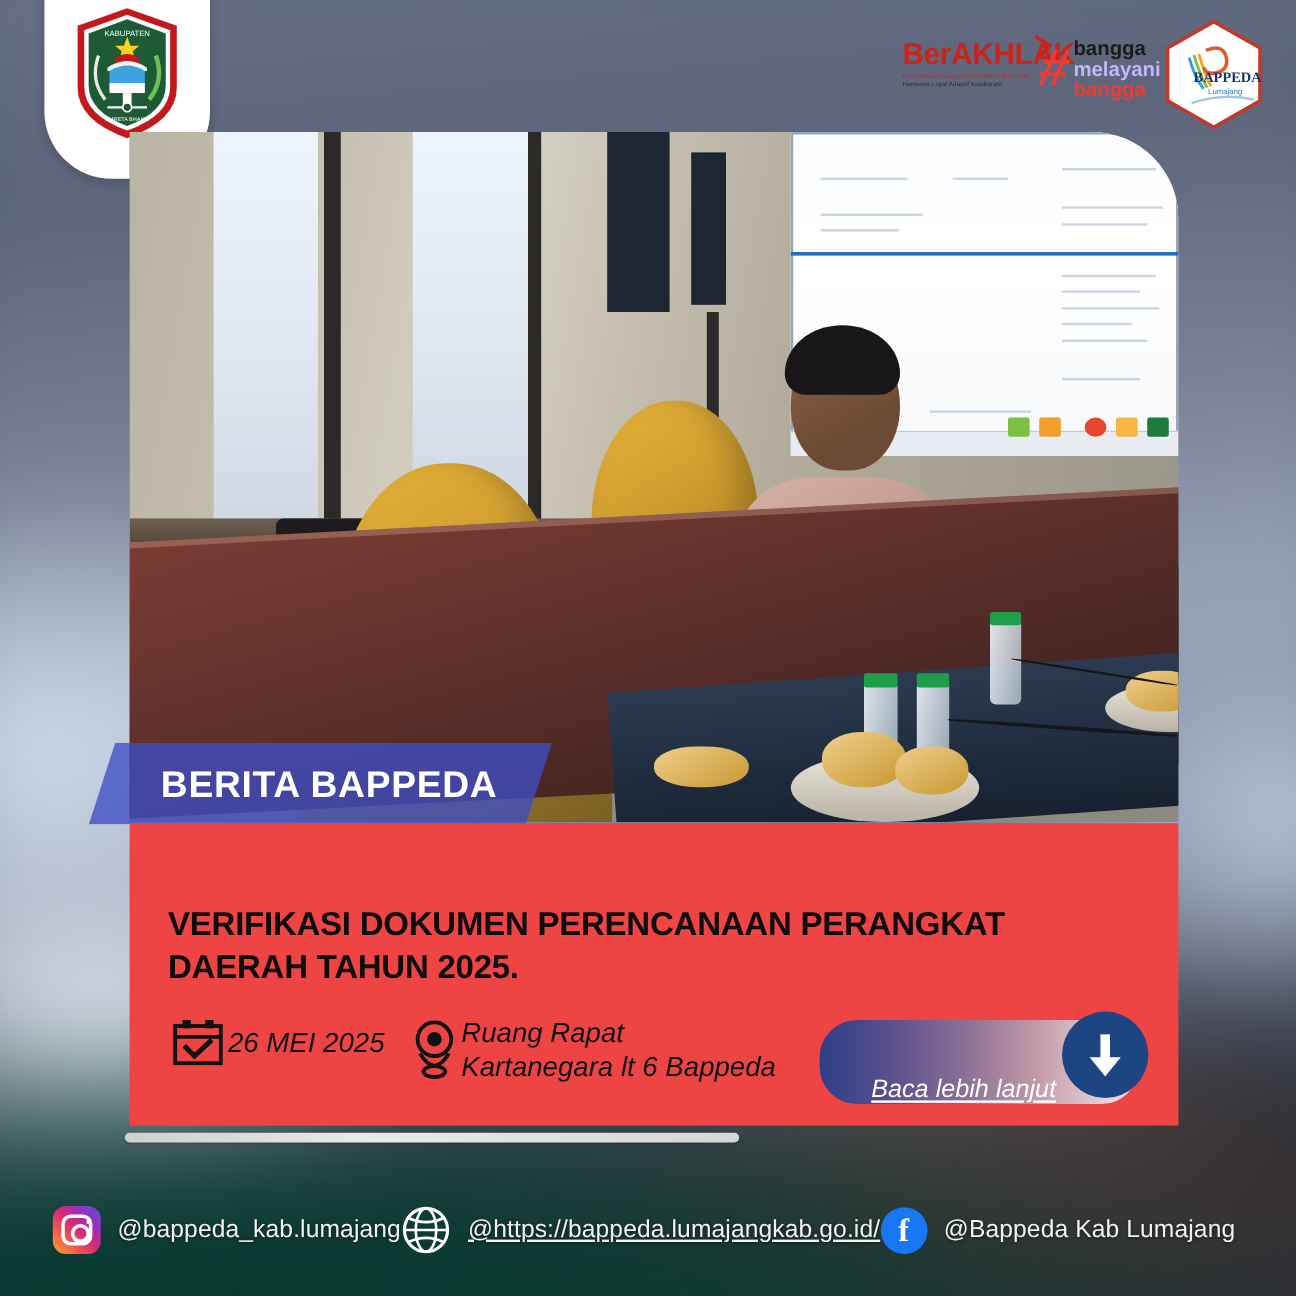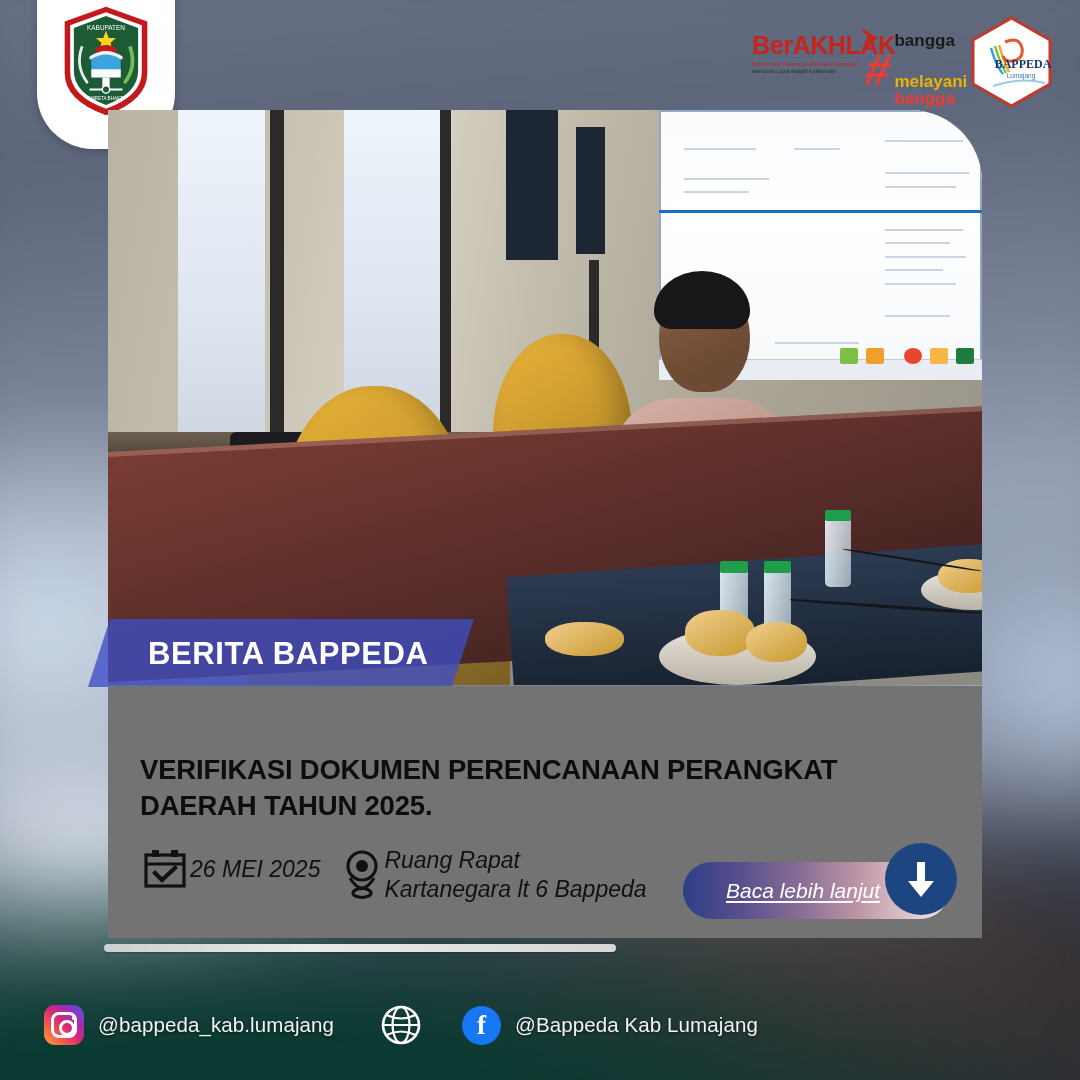--- a/index.html
+++ b/index.html
@@ -53,21 +53,21 @@
   }
   #berakhlak .ba-sub .r{ color:#c8241e; }
   #berakhlak .ba-sub .k{ color:#2a2a2a; }
   #berakhlak .swoosh{
     position:absolute; right:-6px; top:-4px; width:16px; height:20px;
   }
   #bangga{ position:absolute; left:866px; top:32px; display:flex; align-items:center; gap:4px;}
   #bangga .hash{ font:900 44px/1 "Liberation Sans", sans-serif; color:#ef3a35; transform:skewX(-12deg); }
   #bangga .words{ line-height:17px; }
   #bangga .w1{ font:700 17px/17px "Liberation Sans",sans-serif; color:#1b1b1b; }
-  #bangga .w2{ font:700 17px/17px "Liberation Sans",sans-serif; color:#eab308;margin-top:24px; }
+  #bangga .w2{ font:700 17px/17px "Liberation Sans",sans-serif; color:#c4b5fd; }
   #bangga .w3{ font:700 17px/17px "Liberation Sans",sans-serif; color:#ef3a35; }
 
   #bappeda-logo{
     position:absolute; left:969px; top:16px; width:85px; height:92px;
   }
 
   
   #photo{
     position:absolute; left:108px; top:110px; width:874px; height:575px;
     border-radius:0 72px 0 0;
@@ -134,51 +134,51 @@
   .bottle{ position:absolute; border-radius:3px 3px 5px 5px;
      background:linear-gradient(100deg,rgba(235,242,248,.92),rgba(190,205,215,.75)); }
   .bottle-cap{ position:absolute; background:#1e9e4a; border-radius:2px; }
   .plate{ position:absolute; border-radius:50%; background:linear-gradient(180deg,#e9e5dc,#b9b2a5); }
   .snack{ position:absolute; border-radius:46%; background:linear-gradient(150deg,#f0cf8e,#c8982f); }
   .cable{ position:absolute; background:#14161a; border-radius:40%; }
   .bag{ position:absolute; background:#17191d; border-radius:8px 10px 4px 4px; }
 
   
   #banner{
-    position:absolute; left:88px; top:619px; width:386px; height:68px;
+    position:absolute; left:74px; top:619px; width:386px; height:68px;
     background:rgba(62,78,196,.78);
     clip-path:polygon(22px 0, 100% 0, calc(100% - 22px) 100%, 0 100%);
     display:flex; align-items:center;
   }
   #banner .btxt{
     color:#fff; font:700 31px/1 "Liberation Sans", sans-serif;
     letter-spacing:.6px; margin-left:60px; white-space:nowrap;
   }
 
   
   #panel{
     position:absolute; left:108px; top:686px; width:874px; height:252px;
-    background:#737373;
+    background:#ef4444;
   }
   #headline{
     position:absolute; left:32px; top:66px; width:810px;
     font:700 27.5px/36px "Liberation Sans", sans-serif;
     color:#0d0d0d; letter-spacing:-.2px;
   }
   #meta{ position:absolute; left:34px; top:160px; display:flex; align-items:flex-start; gap:22px; }
   .meta-item{ display:flex; align-items:center; gap:2px; }
   .meta-txt{ font-style:italic; font-size:23px; line-height:29px; color:#111; white-space:pre-line;}
   .icon-cal,.icon-pin{ flex:0 0 auto; }
 
   
   #readmore{
-    position:absolute; left:575px; top:176px; width:266px; height:57px;
+    position:absolute; left:575px; top:164px; width:266px; height:70px;
     border-radius:31px;
     background:linear-gradient(90deg,#2c3f86 0%, #5a4f8e 22%, #8a6f96 45%, #c29aa8 68%, #e3ced5 88%, #ece3e6 100%);
-    display:flex; align-items:center;
+    display:flex; align-items:flex-end;
   }
   #readmore .rm-label{
     margin-left:43px; color:#fff; font-style:italic; font-size:21px;
     text-decoration:underline; text-underline-offset:3px; white-space:nowrap;
   }
   #arrowbtn{
     position:absolute; left:777px; top:157px; width:72px; height:72px;
     border-radius:50%; background:#1d4582;
     display:flex; align-items:center; justify-content:center;
   }
@@ -425,20 +425,21 @@
   <div class="gap1"></div>
 
   <div class="soc">
     <svg width="42" height="42" viewBox="0 0 42 42">
       <circle cx="21" cy="21" r="18" fill="none" stroke="#fff" stroke-width="2.6"></circle>
       <ellipse cx="21" cy="21" rx="8.5" ry="18" fill="none" stroke="#fff" stroke-width="2.2"></ellipse>
       <line x1="3" y1="21" x2="39" y2="21" stroke="#fff" stroke-width="2.2"></line>
       <path d="M6.5 11 Q21 18 35.5 11" fill="none" stroke="#fff" stroke-width="2.2"></path>
       <path d="M6.5 31 Q21 24 35.5 31" fill="none" stroke="#fff" stroke-width="2.2"></path>
     </svg>
+    <span class="lbl u">@https://bappeda.lumajangkab.go.id/</span>
   </div>
 
   <div class="gap2"></div>
 
   <div class="soc">
     <div class="fb-ico">f</div>
     <span class="lbl">@Bappeda Kab Lumajang</span>
   </div>
 
 </div>

